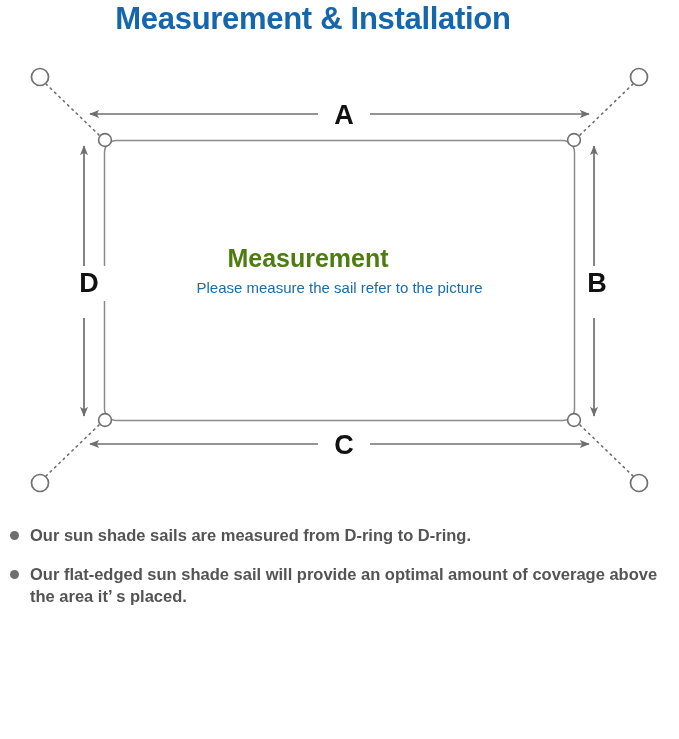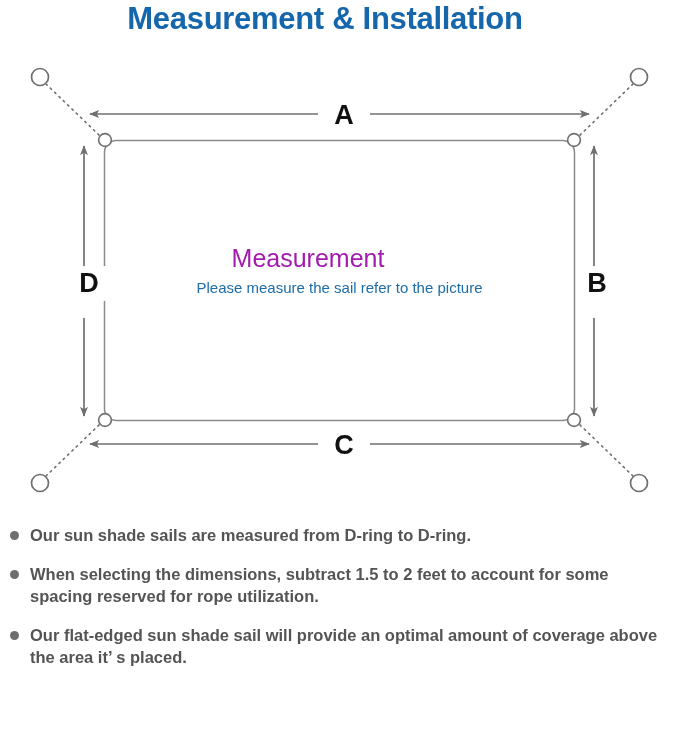--- a/index.html
+++ b/index.html
@@ -13,21 +13,21 @@
     position: relative;
     overflow: hidden;
     font-family: "Liberation Sans", sans-serif;
     -webkit-font-smoothing: antialiased;
   }
 
   
   #title {
     position: absolute;
     top: 0px;
-    left: 12px;
+    left: 0;
     width: 626px;
     text-align: center;
     font-family: "Liberation Sans", sans-serif;
     font-size: 31px;
     font-weight: bold;
     color: #1566ab;
     letter-spacing: -0.3px;
     line-height: 38px;
     white-space: nowrap;
   }
@@ -43,22 +43,22 @@
   #diagram svg { display: block; }
 
   
   #sail-heading {
     position: absolute;
     left: 0;
     top: 243px;
     width: 616px;
     text-align: center;
     font-size: 25px;
-    font-weight: normal;
-    color: #a21caf;
+    font-weight: bold;
+    color: #4d7c0f;
     line-height: 30px;
     white-space: nowrap;
   }
   #sail-sub {
     position: absolute;
     left: 0;
     top: 278px;
     width: 679px;
     text-align: center;
     font-size: 15px;
@@ -171,19 +171,15 @@
 <div class="dim-label" id="dim-c">C</div>
 <div class="dim-label" id="dim-d">D</div>
 
 <div id="notes">
   <div class="note">
     <span class="bullet"></span>
     <span class="note-text">Our sun shade sails are measured from D-ring to D-ring.</span>
   </div>
   <div class="note">
     <span class="bullet"></span>
-    <span class="note-text">When selecting the dimensions, subtract 1.5 to 2 feet to account for some spacing reserved for rope utilization.</span>
-  </div>
-  <div class="note">
-    <span class="bullet"></span>
     <span class="note-text">Our flat-edged sun shade sail will provide an optimal amount of coverage above the area it’  s placed.</span>
   </div>
 </div>
 
 </body></html>

